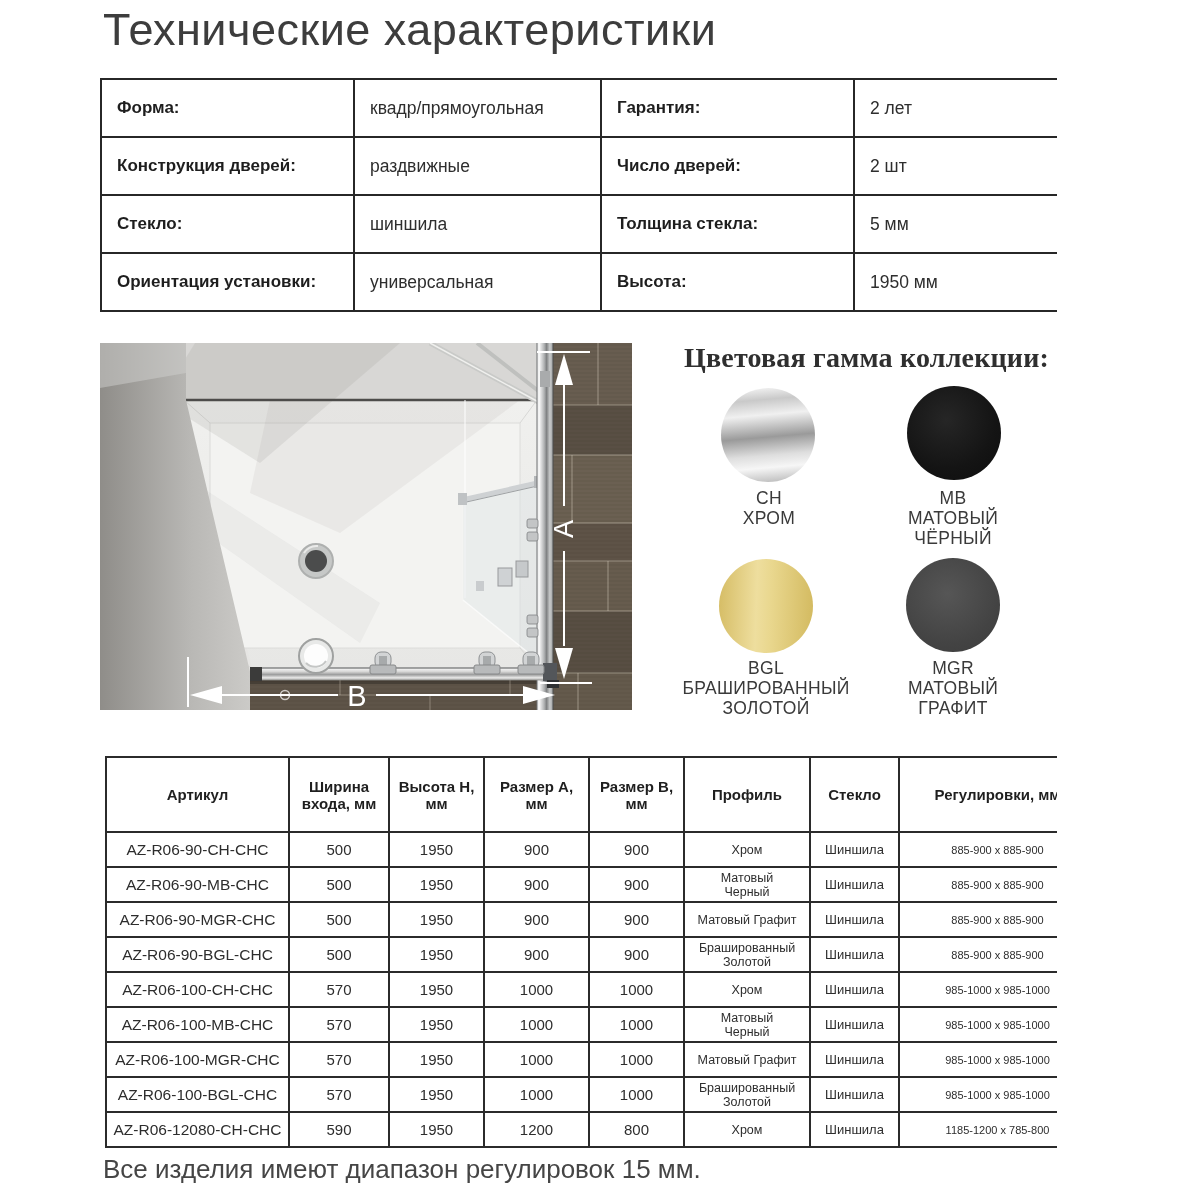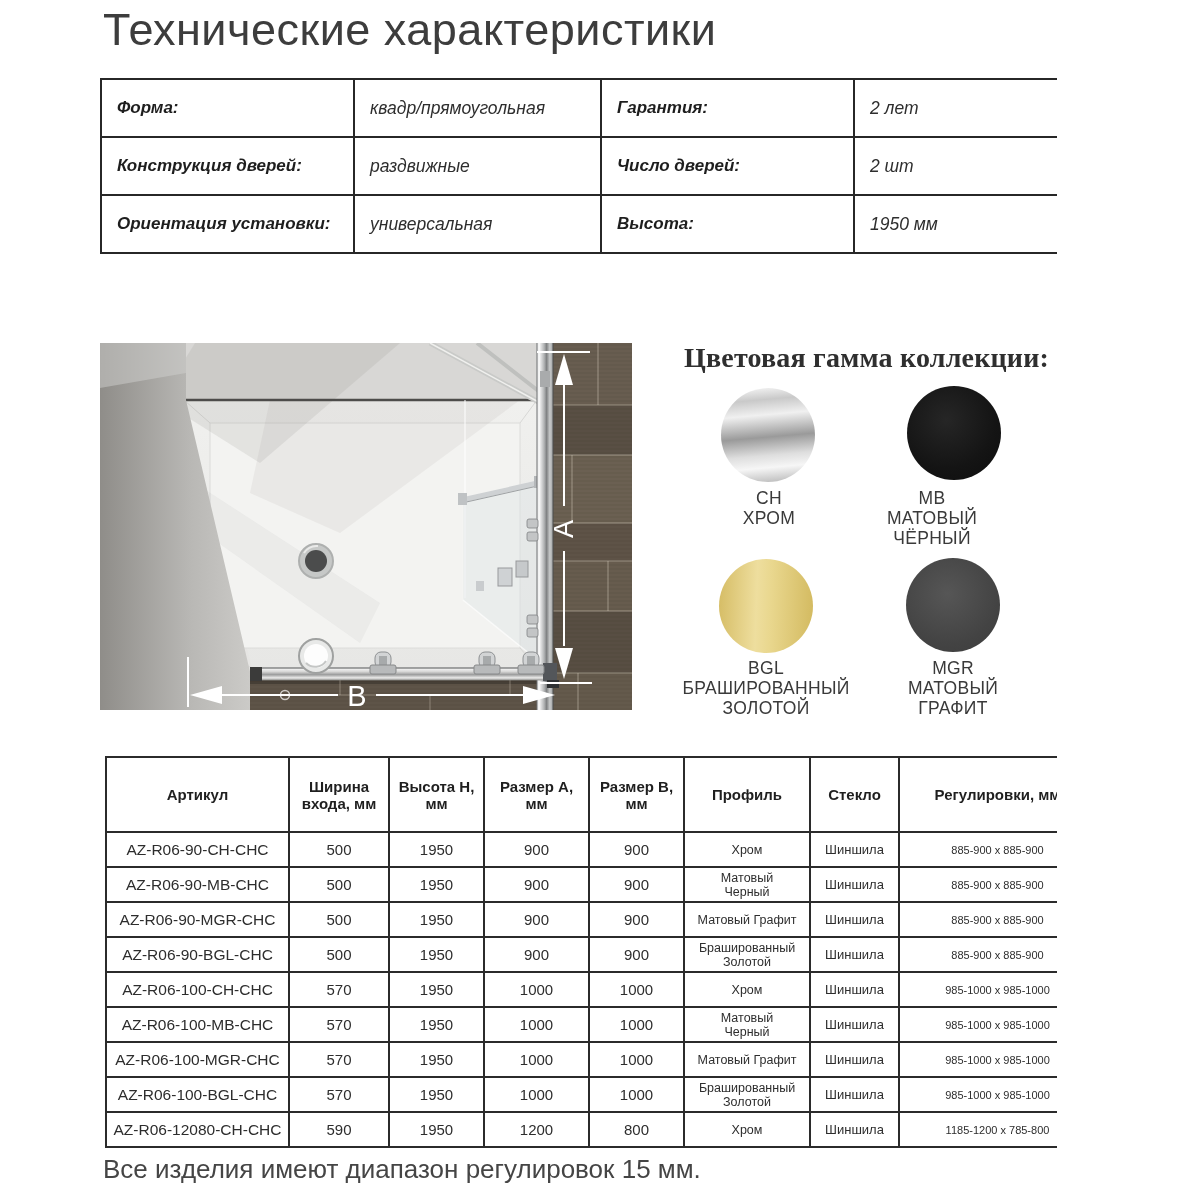--- a/index.html
+++ b/index.html
@@ -5,21 +5,21 @@
   html,body{margin:0;padding:0;background:#ffffff;}
   body{width:1200px;height:1200px;font-family:"Liberation Sans",sans-serif;color:#333;}
   .canvas{position:relative;width:1057px;height:1200px;background:#fff;overflow:hidden;}
 
   .page-title{position:absolute;left:103px;top:4px;font-size:45px;font-weight:500;
     color:#3d3d3d;letter-spacing:.5px;white-space:nowrap;}
 
   
   .spec-table{position:absolute;left:100px;top:78px;width:990px;border-collapse:collapse;table-layout:fixed;}
   .spec-table td{border:2px solid #272727;height:56px;vertical-align:middle;
-    padding:0 8px 0 15px;font-size:17.5px;color:#2e2e2e;overflow:hidden;white-space:nowrap;font-style:italic;}
+    padding:0 8px 0 15px;font-size:17.5px;color:#2e2e2e;overflow:hidden;white-space:nowrap;}
   .spec-table td.lbl{font-weight:bold;font-size:17px;color:#1e1e1e;}
 
   
   .product-image{position:absolute;left:100px;top:343px;width:532px;height:367px;}
   .product-image svg{display:block;font-family:"Liberation Sans",sans-serif;}
 
   
   .collection-heading{position:absolute;left:684px;top:342px;font-size:28px;font-weight:800;
     color:#2f2f2f;letter-spacing:.2px;white-space:nowrap;font-family:Liberation Serif, serif;}
   .swatch-circle{position:absolute;width:94px;height:94px;border-radius:50%;}
@@ -63,20 +63,26 @@
         <td class="lbl">Форма:</td>
         <td>квадр/прямоугольная</td>
         <td class="lbl">Гарантия:</td>
         <td>2 лет</td>
       </tr>
       <tr>
         <td class="lbl">Конструкция дверей:</td>
         <td>раздвижные</td>
         <td class="lbl">Число дверей:</td>
         <td>2 шт</td>
+      </tr>
+      <tr>
+        <td class="lbl">Стекло:</td>
+        <td>шиншила</td>
+        <td class="lbl">Толщина стекла:</td>
+        <td>5 мм</td>
       </tr>
       <tr>
         <td class="lbl">Ориентация установки:</td>
         <td>универсальная</td>
         <td class="lbl">Высота:</td>
         <td>1950 мм</td>
       </tr>
     </tbody>
   </table>
 
@@ -267,21 +273,21 @@
 
   <div class="swatch-circle swatch-chrome" style="left:721px;top:388px;"></div>
   <div class="swatch-circle swatch-black" style="left:907px;top:386px;"></div>
   <div class="swatch-circle swatch-gold" style="left:719px;top:559px;"></div>
   <div class="swatch-circle swatch-graphite" style="left:906px;top:558px;"></div>
 
   <div class="swatch-label" style="left:664px;top:488px;">
     <div>CH</div>
     <div class="nm">ХРОМ</div>
   </div>
-  <div class="swatch-label" style="left:827px;top:488px;">
+  <div class="swatch-label" style="left:848px;top:488px;">
     <div>MB</div>
     <div class="nm">МАТОВЫЙ
 ЧЁРНЫЙ</div>
   </div>
   <div class="swatch-label" style="left:661px;top:658px;">
     <div>BGL</div>
     <div class="nm">БРАШИРОВАННЫЙ
 ЗОЛОТОЙ</div>
   </div>
   <div class="swatch-label" style="left:848px;top:658px;">

